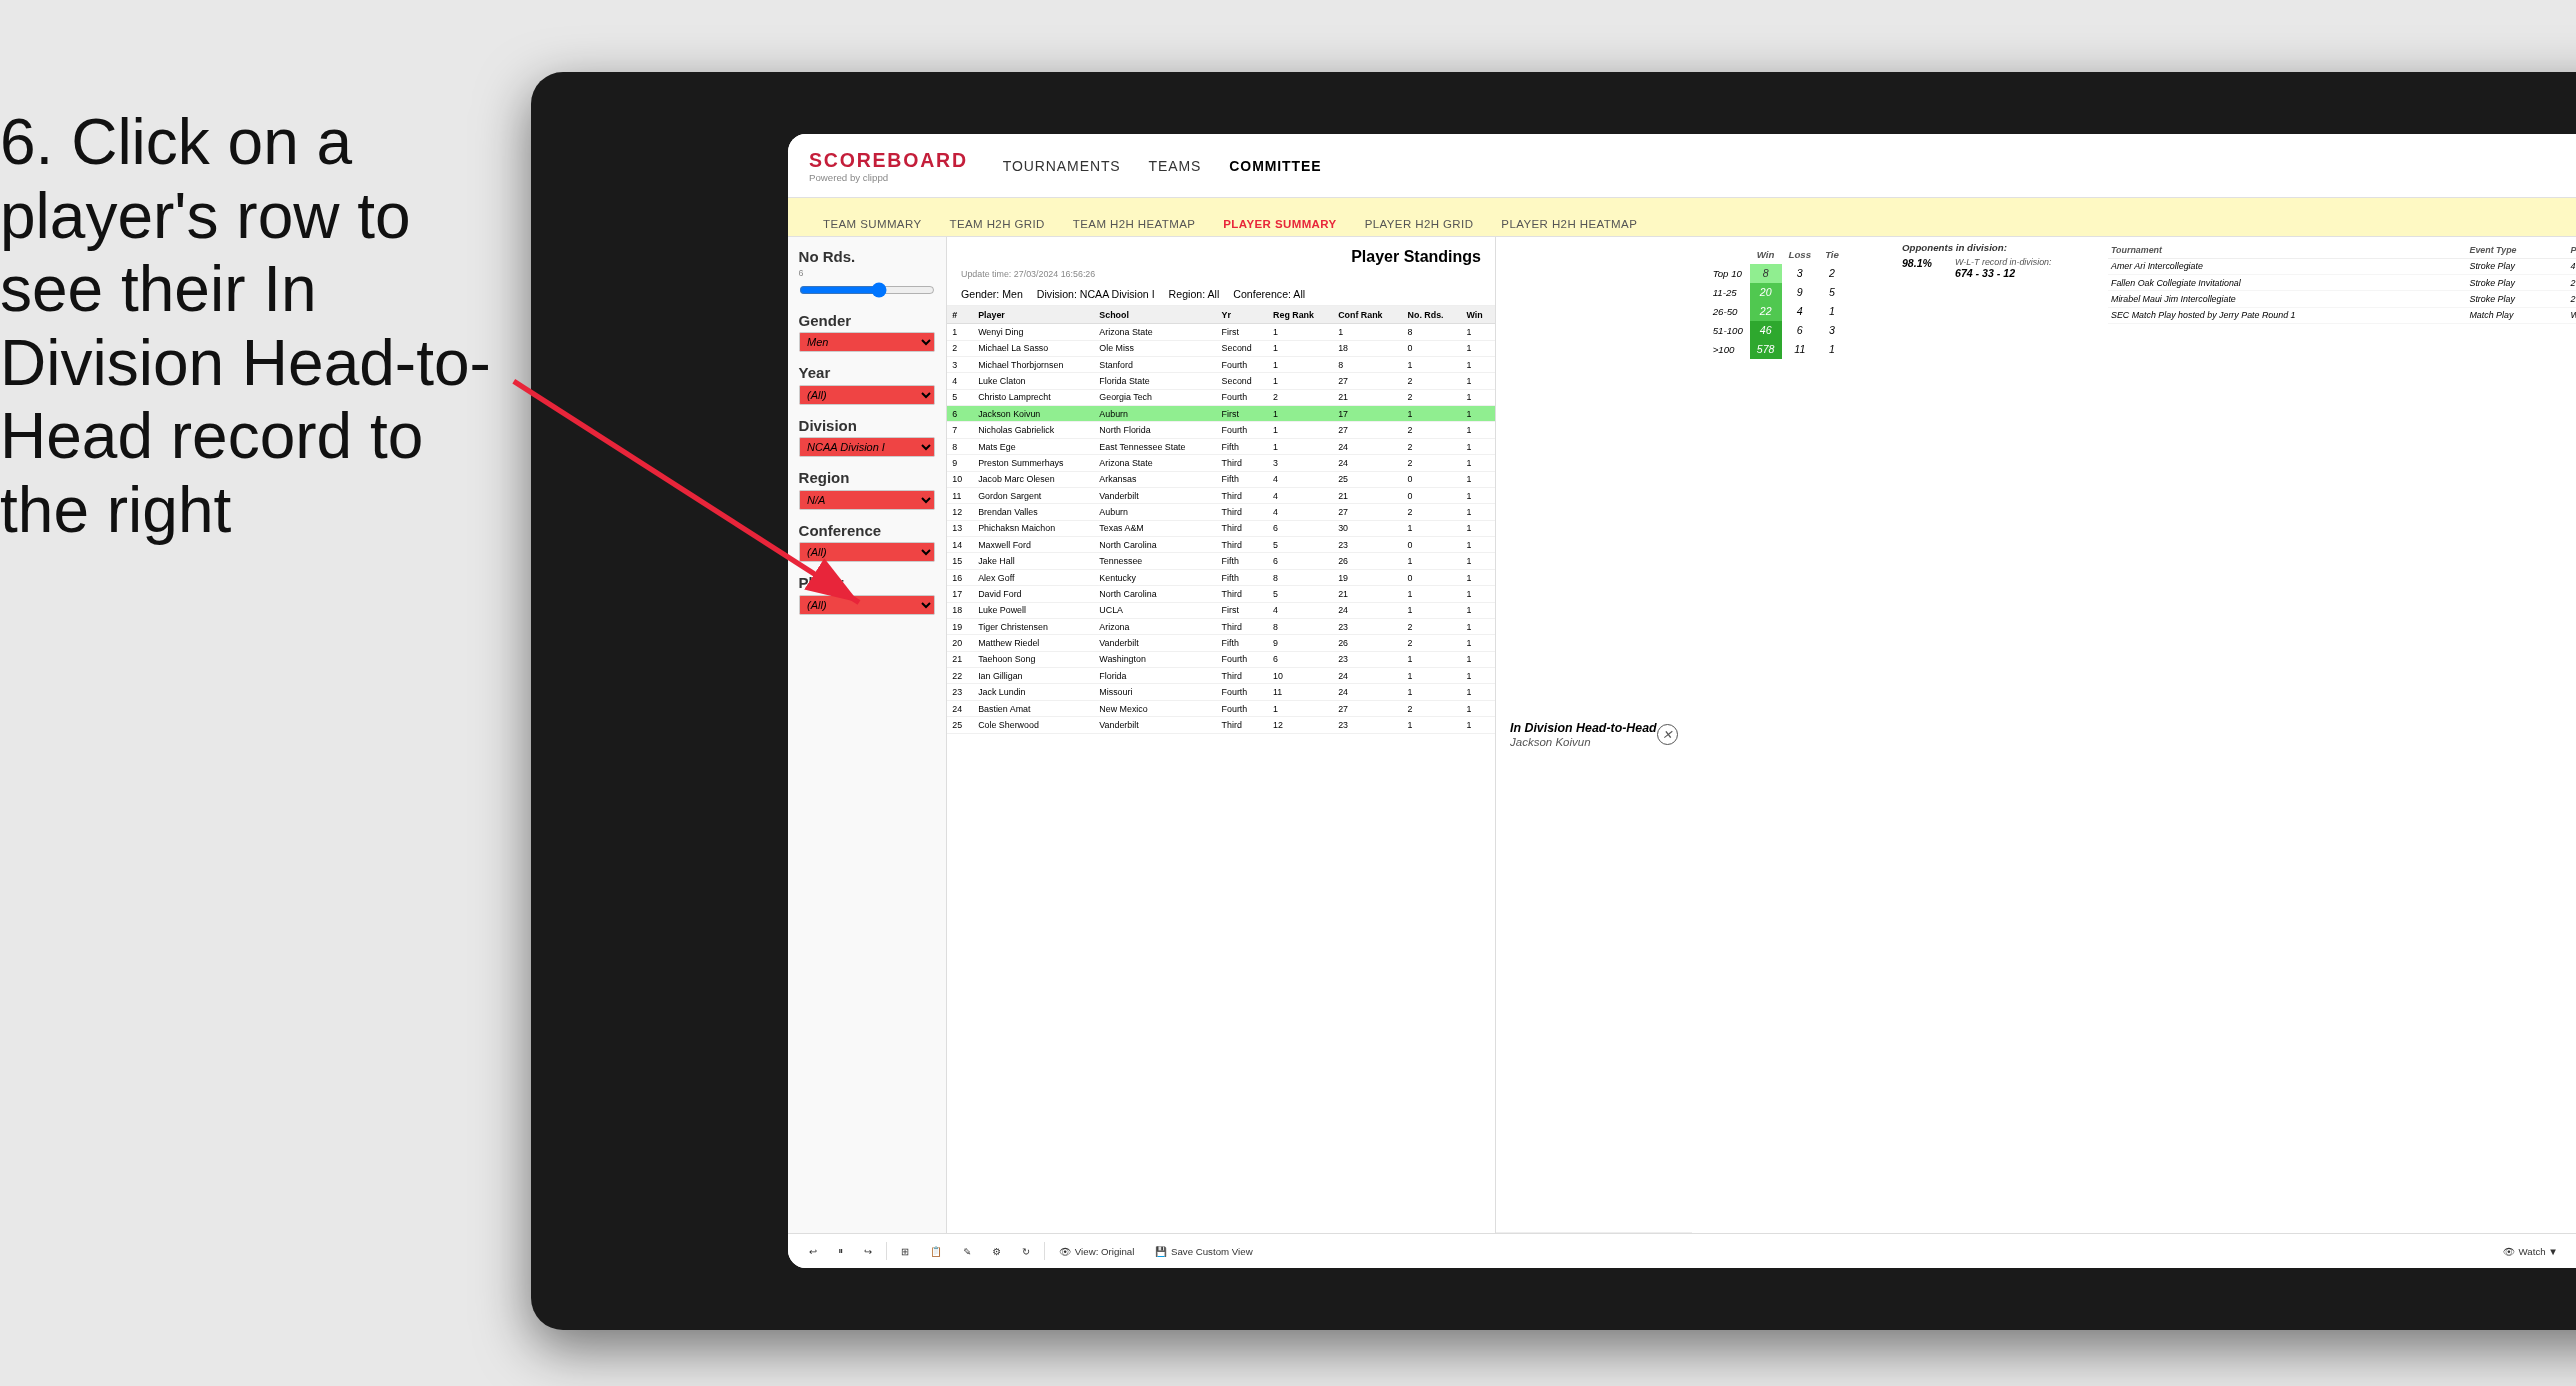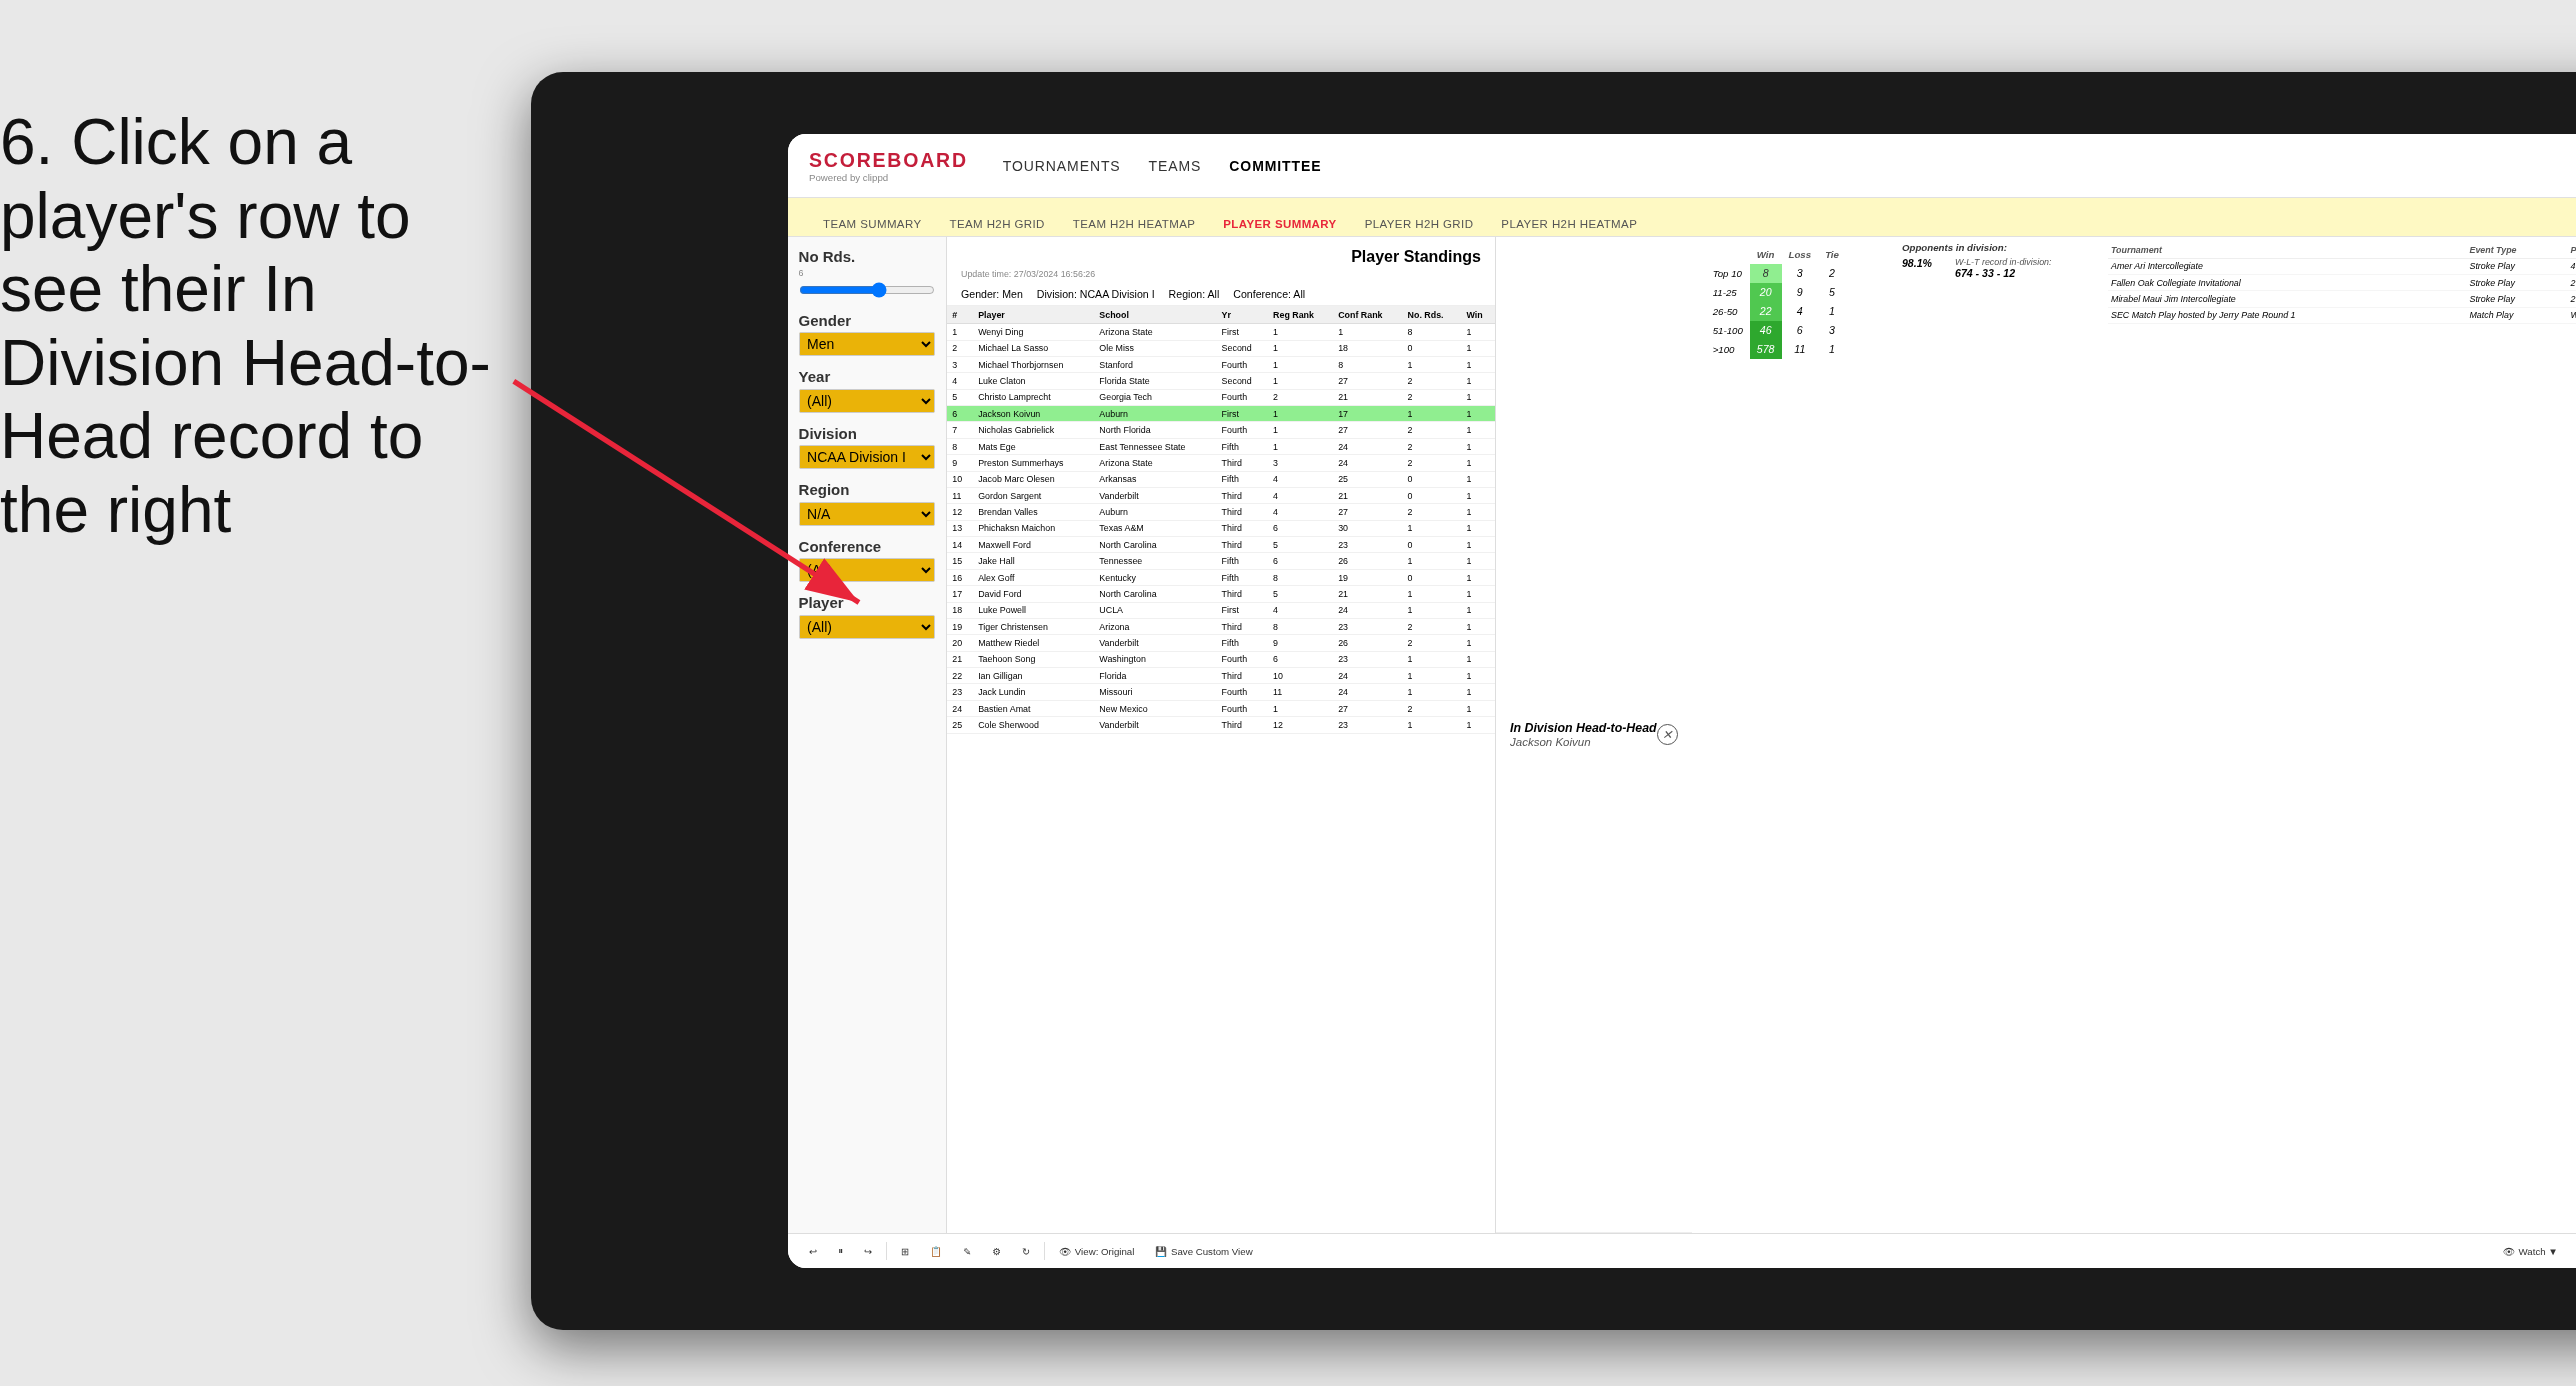--- a/index.html
+++ b/index.html
@@ -225,25 +225,26 @@
 
     .filter-label {
       font-weight: bold;
       font-size: 15px;
       margin-bottom: 3.5px;
       color: #333;
     }
 
     .filter-select {
       width: 100%;
-      font-size: 14px;
+      font-size: 11px;
       padding: 1.8px 3.5px;
       border: 0.9px solid #ccc;
       border-radius: 1.8px;
-      background: #eab308;
+      background: #ef4444;
+      font-style: italic;
     }
 
     .filter-info {
       font-size: 8.9px;
       color: #888;
     }
 
     .slider-container {
       margin: 3.5px 0;
     }

